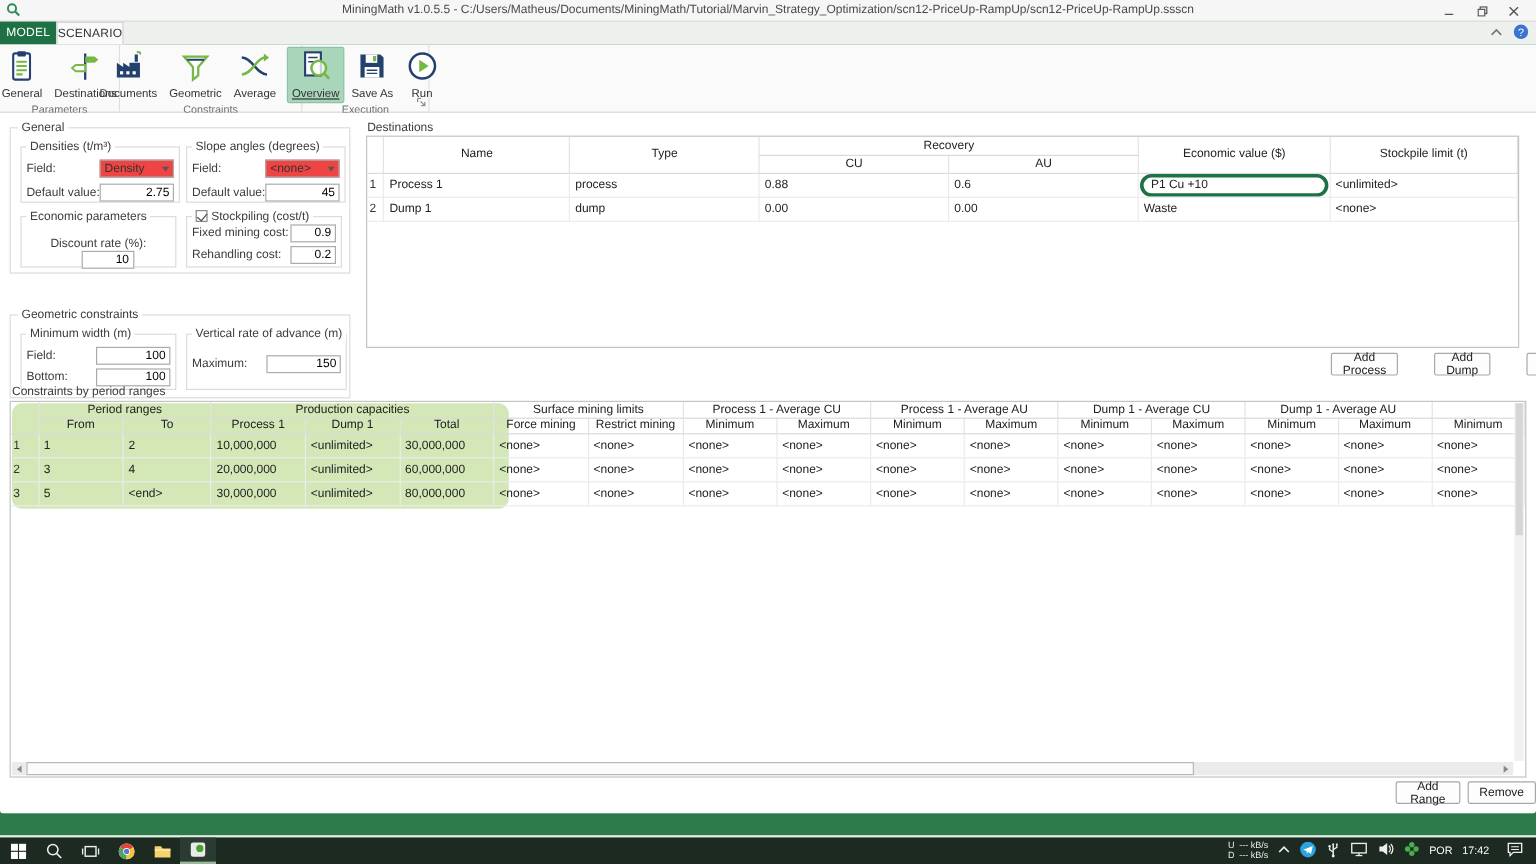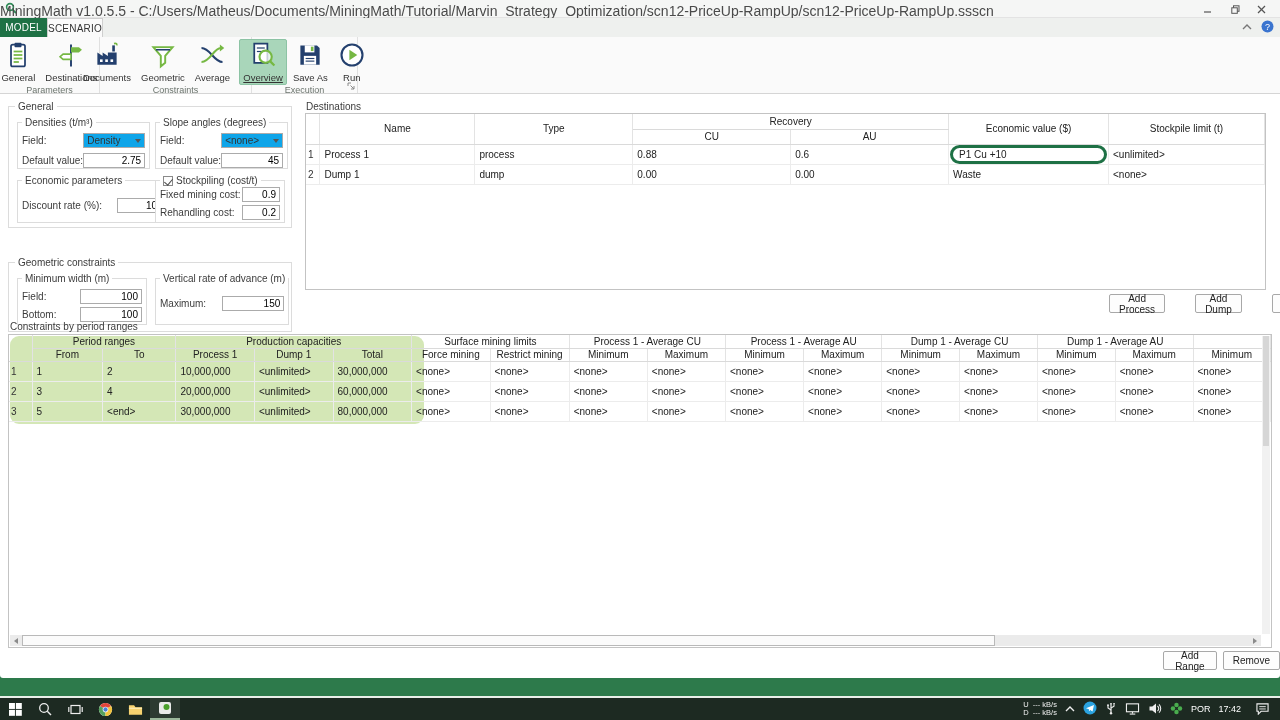--- a/index.html
+++ b/index.html
@@ -3,21 +3,21 @@
 <meta charset="utf-8">
 <style>
   * { margin:0; padding:0; box-sizing:border-box; }
   html,body { width:1280px; height:720px; overflow:hidden; }
   body { font-family:"Liberation Sans", sans-serif; font-size:10px; color:#333; background:#fff; }
   .screen { position:relative; width:1280px; height:720px; background:#2d7a4b; }
 
   
   .titlebar { position:absolute; top:0; left:0; width:1280px; height:18px; background:#f5f6f5; border-bottom:1px solid #e3e3e3; }
   .app-logo { position:absolute; left:5px; top:2px; }
-  .win-title { position:absolute; left:0; right:0; top:3px; font-size:14px; color:#4a4a4a; }
+  .win-title { position:absolute; left:0; right:0; top:3px; text-align:center; font-size:10px; color:#4a4a4a; }
   .winctl { position:absolute; top:2px; width:22px; height:14px; display:flex; align-items:center; justify-content:center; cursor:default; }
   .winctl.min { right:62px; } .winctl.res { right:34px; } .winctl.cls { right:8px; }
 
   
   .tabrow { position:absolute; top:18px; left:0; width:1280px; height:19px; background:#eef0ee; }
   .tab { position:absolute; top:0; height:19px; display:flex; align-items:center; justify-content:center; font-size:10px; letter-spacing:.2px; }
   .tab.model { left:0; width:47px; background:#1e7145; color:#fff; }
   .tab.scenario { left:47px; width:56px; background:#fafafa; color:#333; border:1px solid #cfcfcf; border-bottom:none; }
   .ribbon-tools { position:absolute; right:6px; top:20px; display:flex; gap:9px; align-items:center; }
 
@@ -32,21 +32,21 @@
   .launcher { position:absolute; right:2px; bottom:1px; }
 
   
   .workspace { position:absolute; top:94px; left:0; width:1280px; height:584px; background:#fff; border-radius:0 0 3px 3px; }
 
   fieldset { border:1px solid #dcdcdc; position:absolute; background:#fff; }
   legend { font-size:10px; color:#3c3c3c; padding:0 3px; margin-left:4px; white-space:nowrap; }
   .frow { display:flex; align-items:center; justify-content:space-between; padding:0 4px; margin-top:5px; }
   .frow label { color:#3c3c3c; white-space:nowrap; }
   .tinput { width:62px; height:15px; border:1px solid #ababab; font-family:"Liberation Sans",sans-serif; font-size:10px; text-align:right; padding:0 3px; background:#fff; }
-  .combo { width:62px; height:15px; border:1px solid #ababab; background:#0ea5e9; position:relative; display:flex; align-items:center; padding-left:3px; cursor:default; }
+  .combo { width:62px; height:15px; border:1px solid #ababab; background:#ef4444; position:relative; display:flex; align-items:center; padding-left:3px; cursor:default; }
   .combo .arr { position:absolute; right:3px; top:5px; width:0; height:0; border-left:3.5px solid transparent; border-right:3.5px solid transparent; border-top:4px solid #555; }
   .cb { display:inline-block; width:10px; height:10px; border:1px solid #8a8a8a; background:#fdfdfd; position:relative; vertical-align:-2px; margin-right:3px; }
   .cb.on::after { content:""; position:absolute; left:2px; top:0px; width:4px; height:7px; border:solid #4a4a4a; border-width:0 1.6px 1.6px 0; transform:rotate(40deg); }
 
   .gb { border:1px solid #dcdcdc; position:absolute; }
   .gb > .gtitle { position:absolute; top:-6px; left:6px; background:#fff; padding:0 3px; color:#3c3c3c; }
 
   
   .seclabel { position:absolute; font-size:10px; color:#3c3c3c; }
   .tbox { position:absolute; background:#fff; border:1px solid #c3c3c3; overflow:hidden; }
@@ -258,21 +258,21 @@
               <span class="arr"></span>
             </div>
         </div>
         <div class="frow">
           <label>Default value:</label>
           <input class="tinput" value="45" style="">
         </div>
       </fieldset>
       <fieldset style="left:8px; top:68px; width:130px; height:48px;">
         <legend>Economic parameters</legend>
-        <div class="frow" style="margin-top:12px;">
+        <div class="frow" style="margin-top:12px;flex-direction:column;">
           <label>Discount rate (%):</label>
           <input class="tinput" style="width: 44px; margin-left: 15px;" value="10">
         </div>
       </fieldset>
       <fieldset style="left:146px; top:68px; width:130px; height:48px;">
         <legend><span class="cb on"></span><span>Stockpiling (cost/t)</span></legend>
         <div class="frow" style="margin-top:1px;">
           <label>Fixed mining cost:</label>
           <input class="tinput" style="width: 38px;" value="0.9">
         </div>

